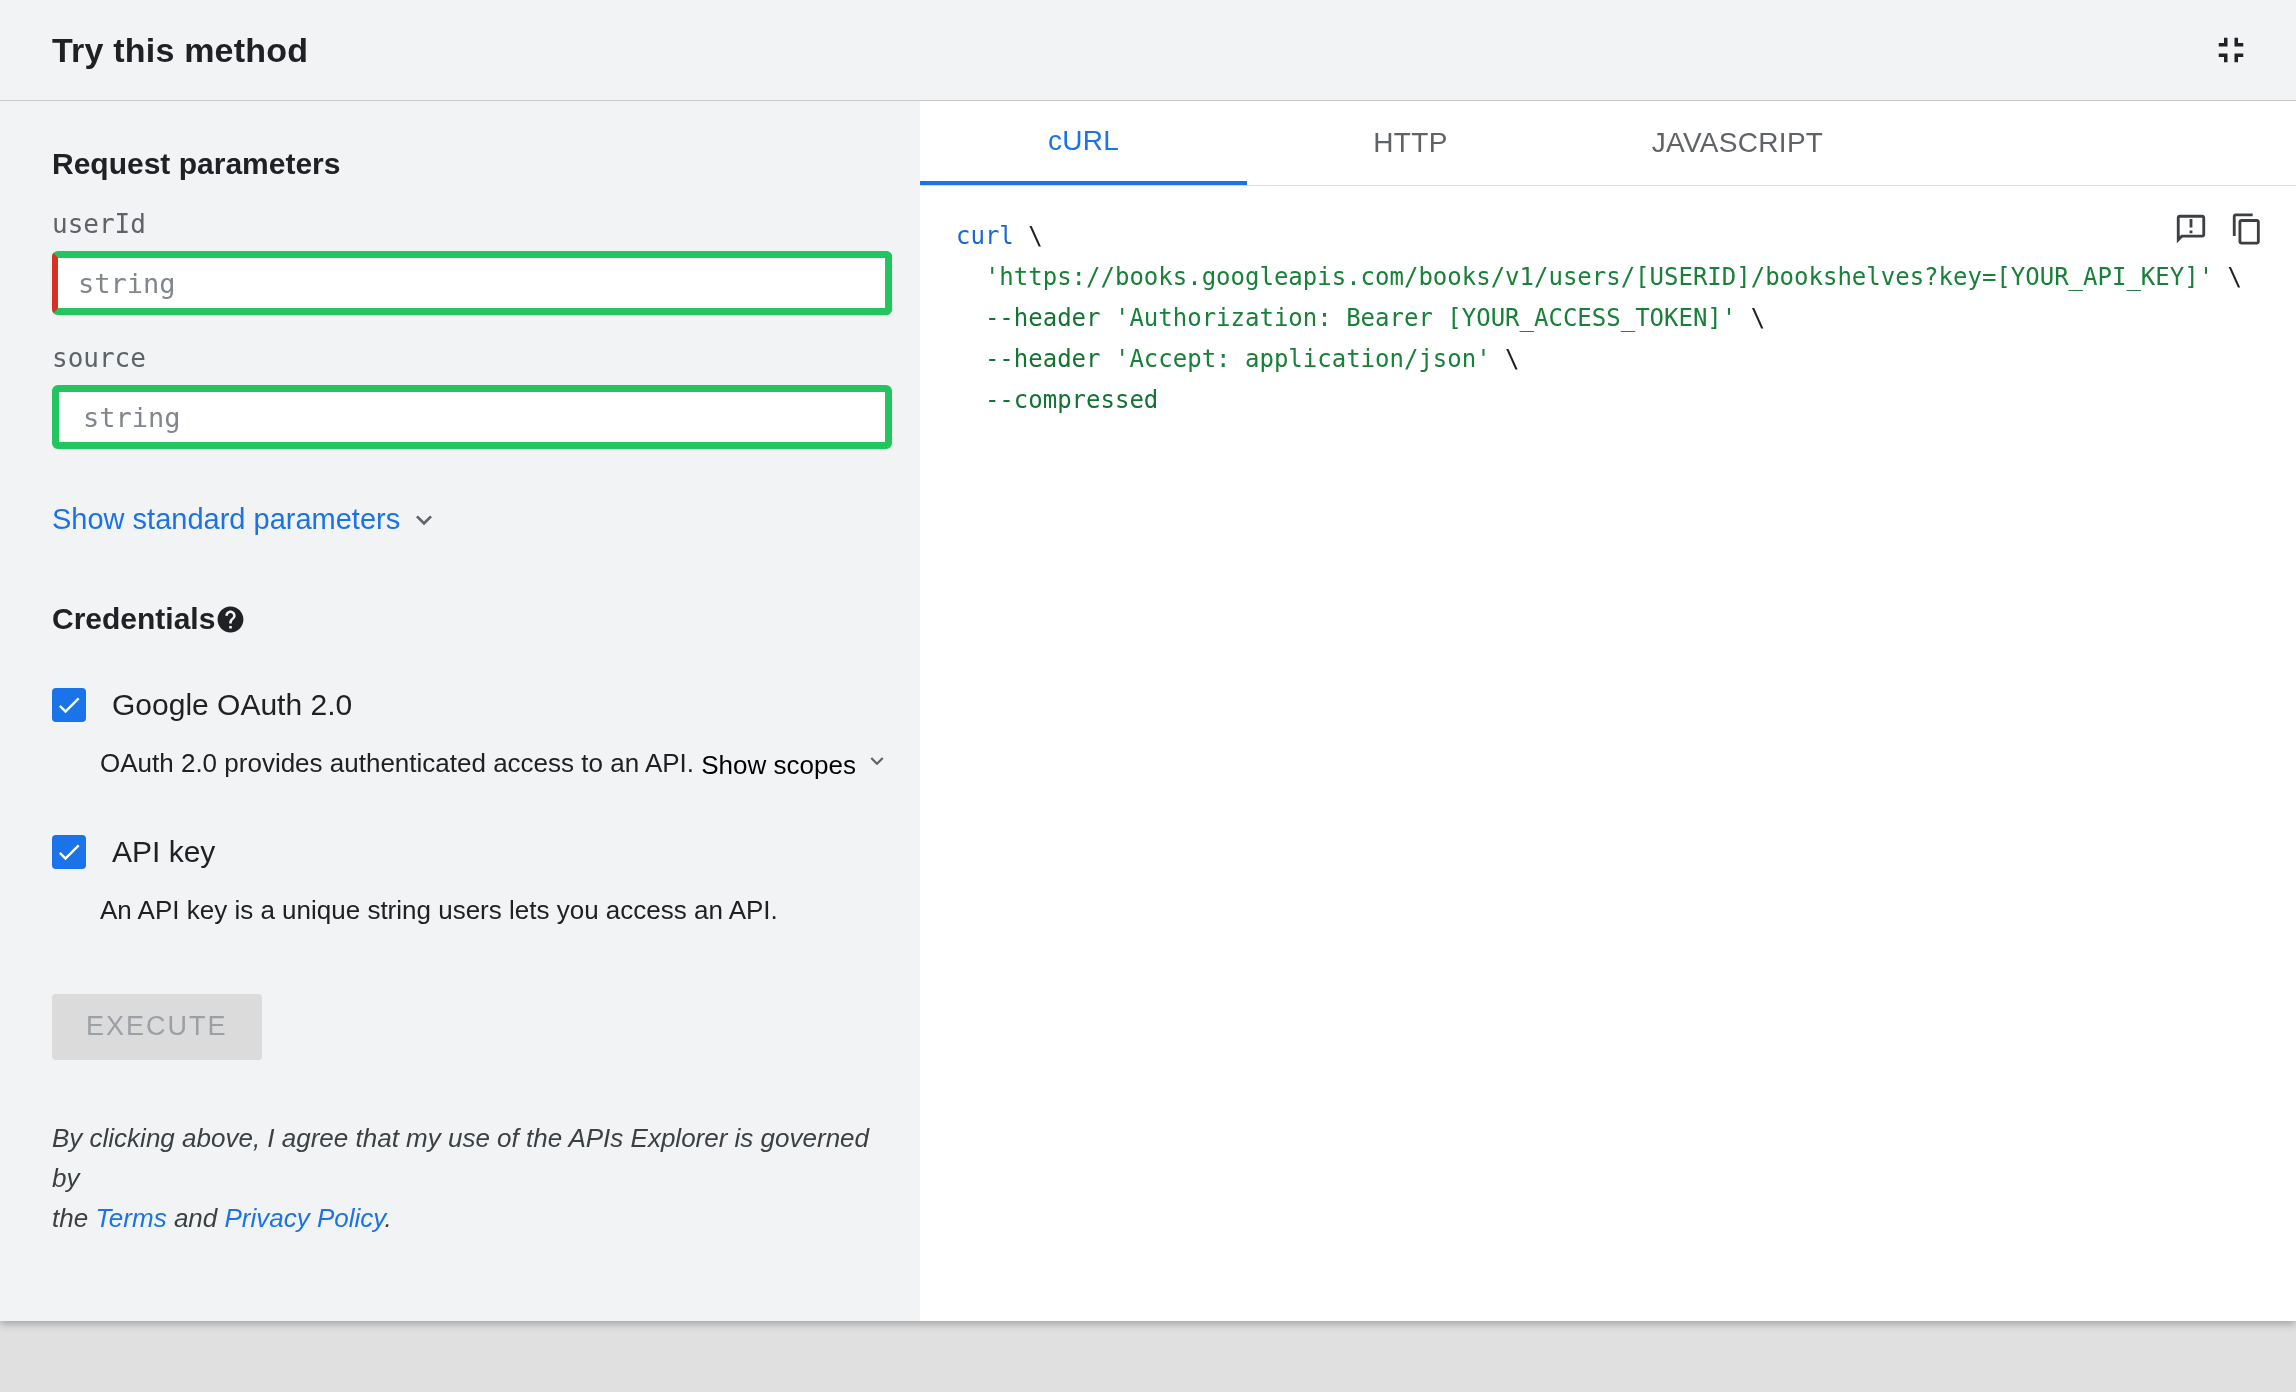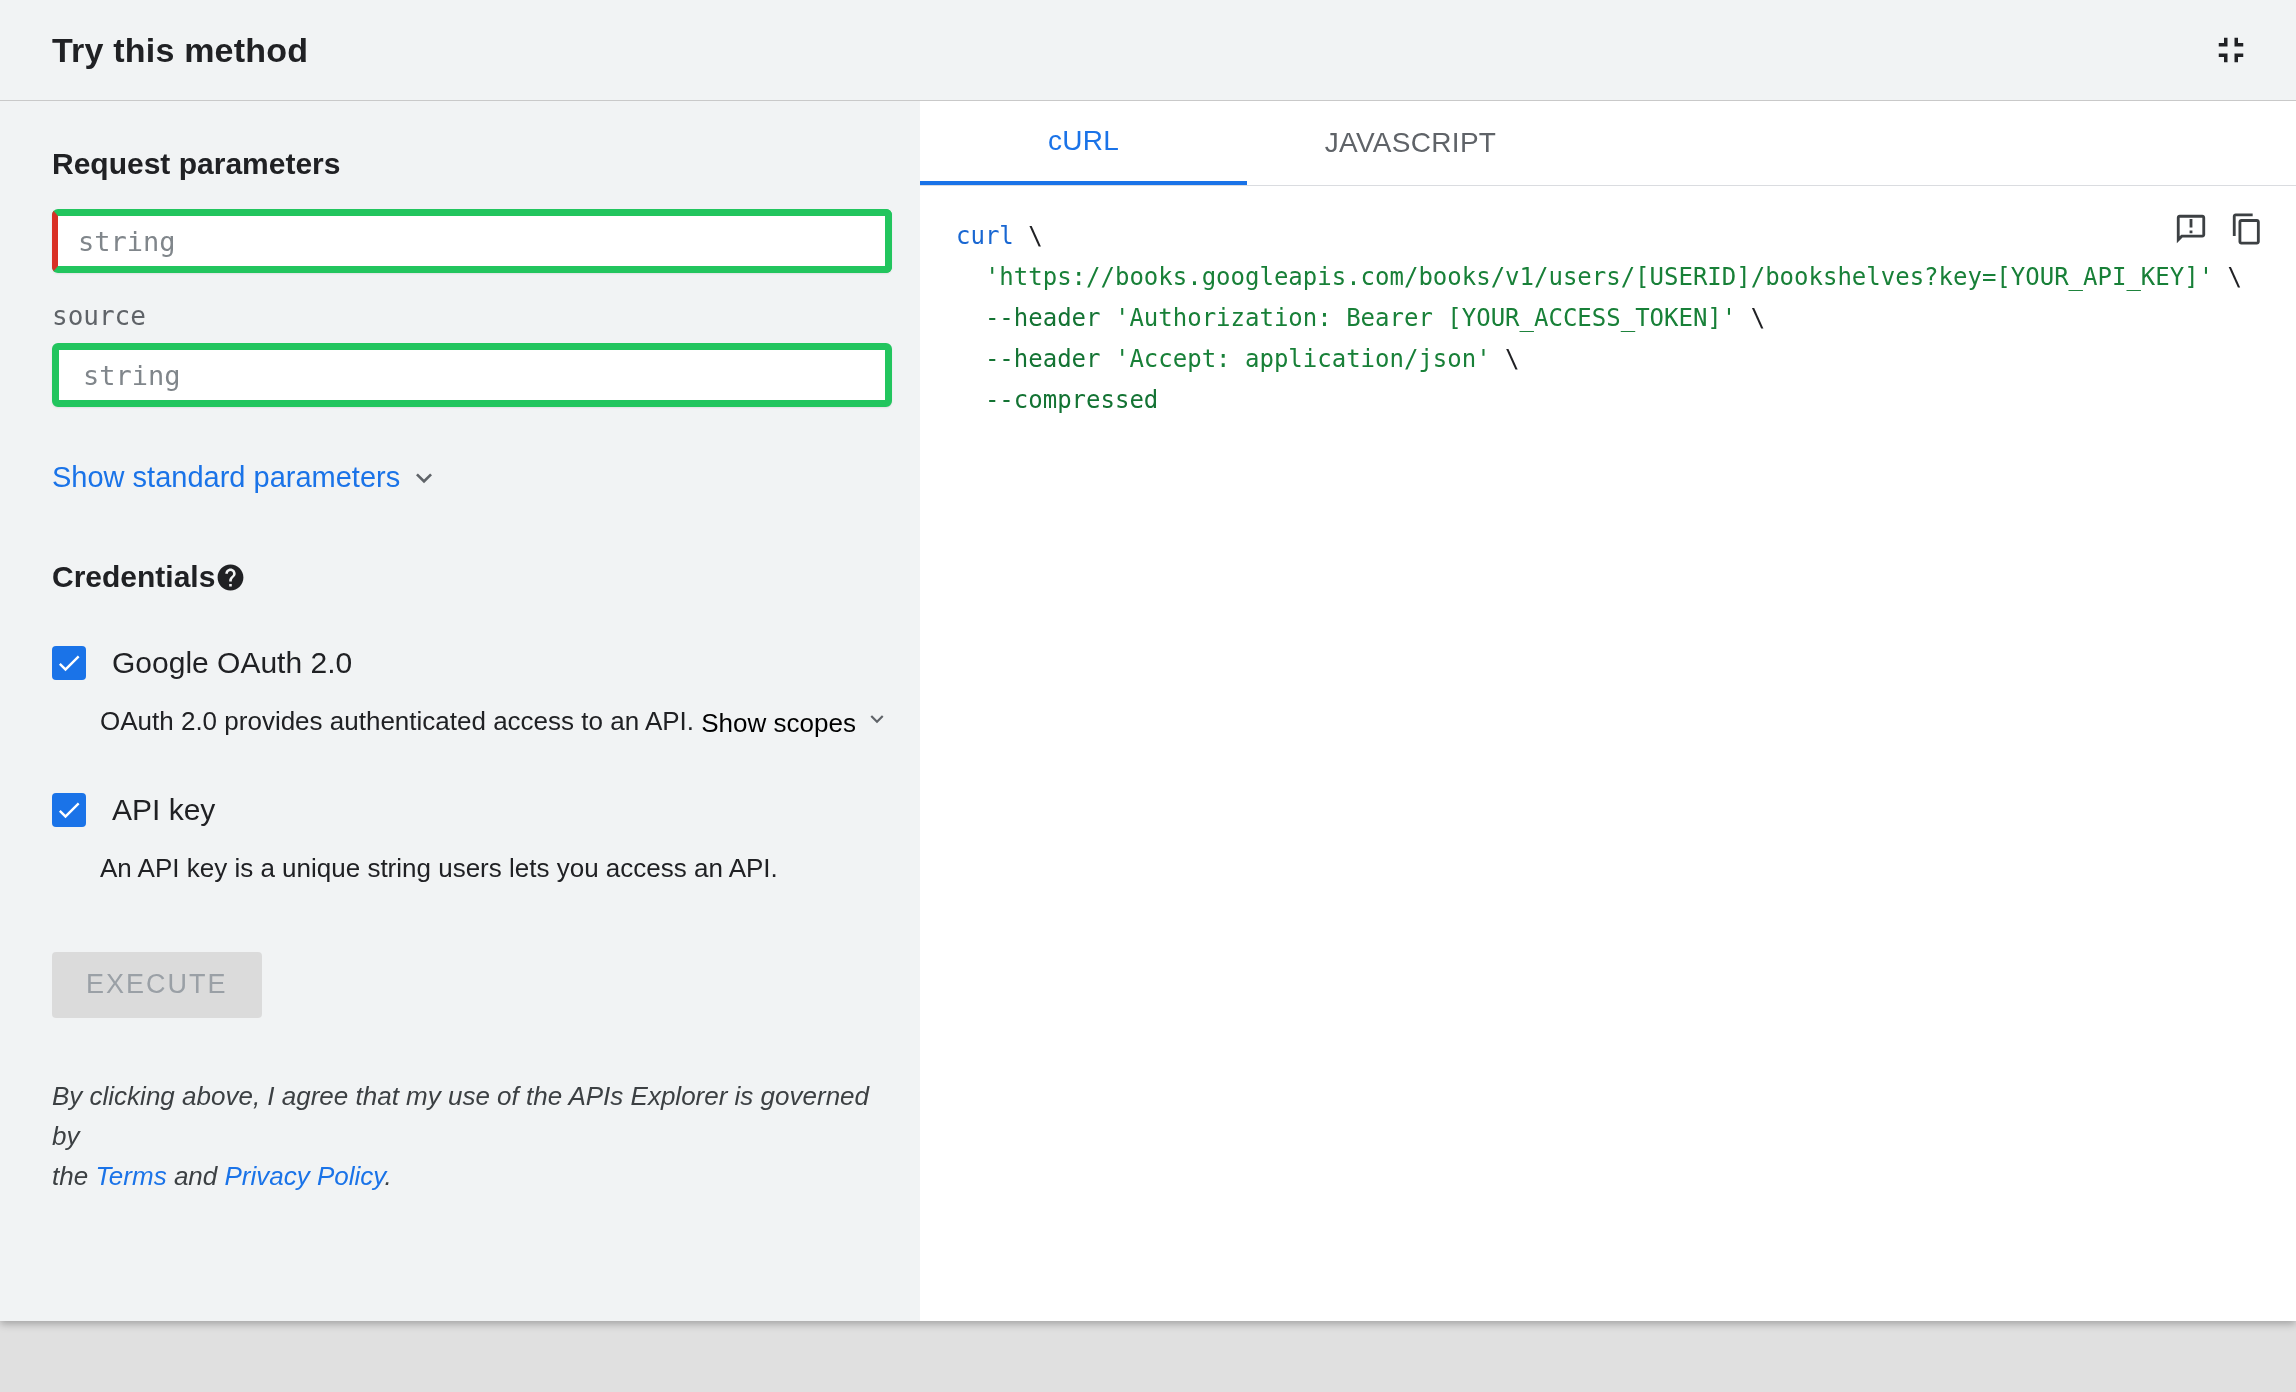--- a/index.html
+++ b/index.html
@@ -131,20 +131,21 @@
       </svg>
     </button>
   </div>
 
   <div class="content">
 
     <div class="left">
       <h2>Request parameters</h2>
 
       <div class="field">
+        <label>userId</label>
         <input type="text" class="param-input required" placeholder="string" style="">
       </div>
 
       <div class="field">
         <label>source</label>
         <input type="text" class="param-input" placeholder="string" style="">
       </div>
 
       <div class="link-row">
         <span>Show standard parameters</span>
@@ -193,20 +194,21 @@
 
       <p class="disclaimer">
         <span>By clicking above, I agree that my use of the APIs Explorer is governed by</span><br>
         <span>the </span><a>Terms</a><span> and </span><a>Privacy Policy</a><span>.</span>
       </p>
     </div>
 
     <div class="right">
       <div class="tabs">
         <div class="tab active">cURL</div>
+        <div class="tab">HTTP</div>
         <div class="tab">JAVASCRIPT</div>
       </div>
 
       <div class="code-wrap">
         <div class="code-actions">
           <span class="icon-btn">
             <svg viewBox="0 0 24 24">
               <path d="M20 2H4c-1.1 0-2 .9-2 2v18l4-4h14c1.1 0 2-.9 2-2V4c0-1.1-.9-2-2-2zm0 14H5.17L4 17.17V4h16v12zM11 5h2v6h-2zm0 8h2v2h-2z"></path>
             </svg>
           </span>

